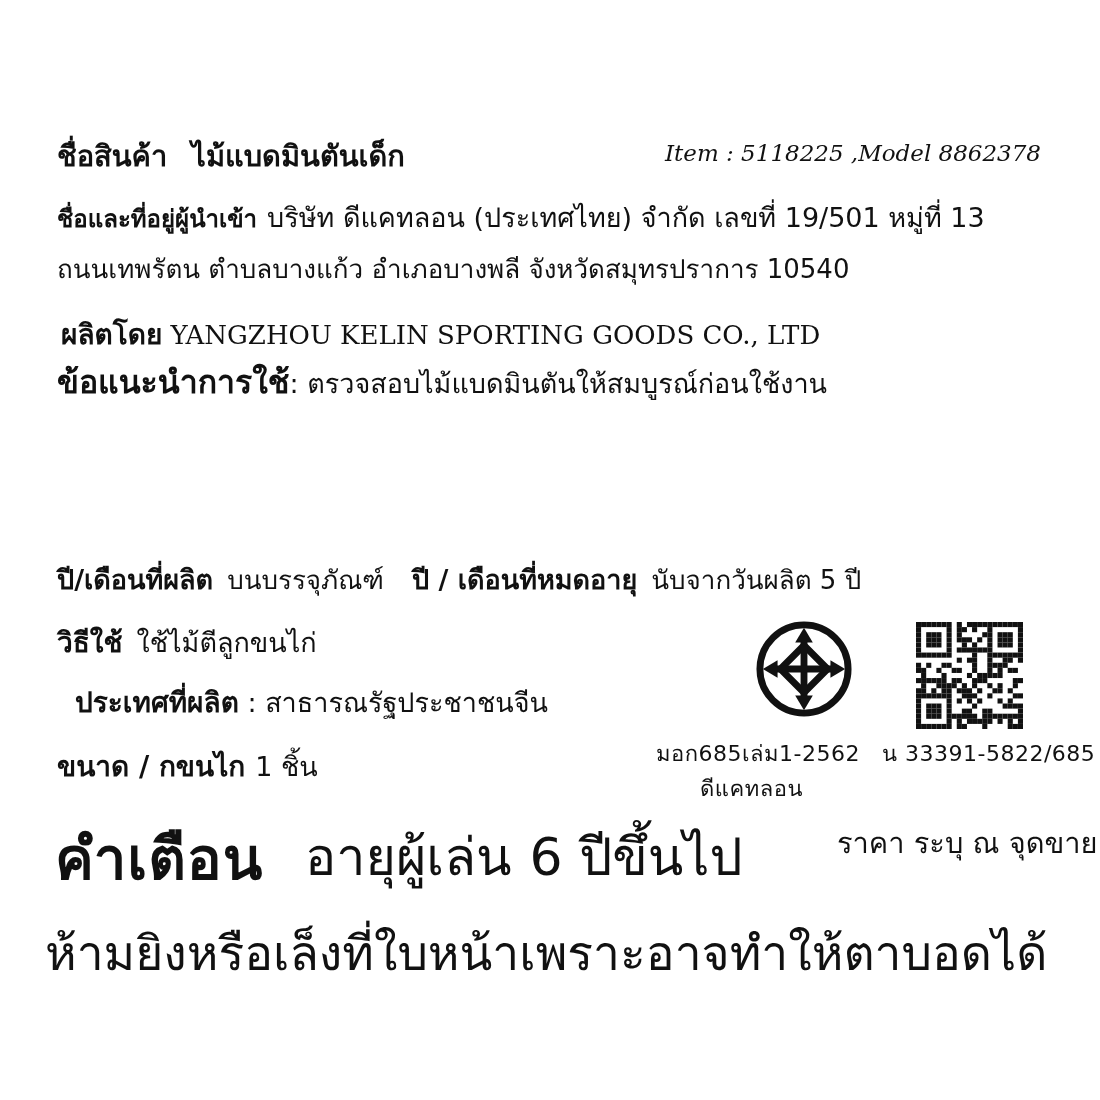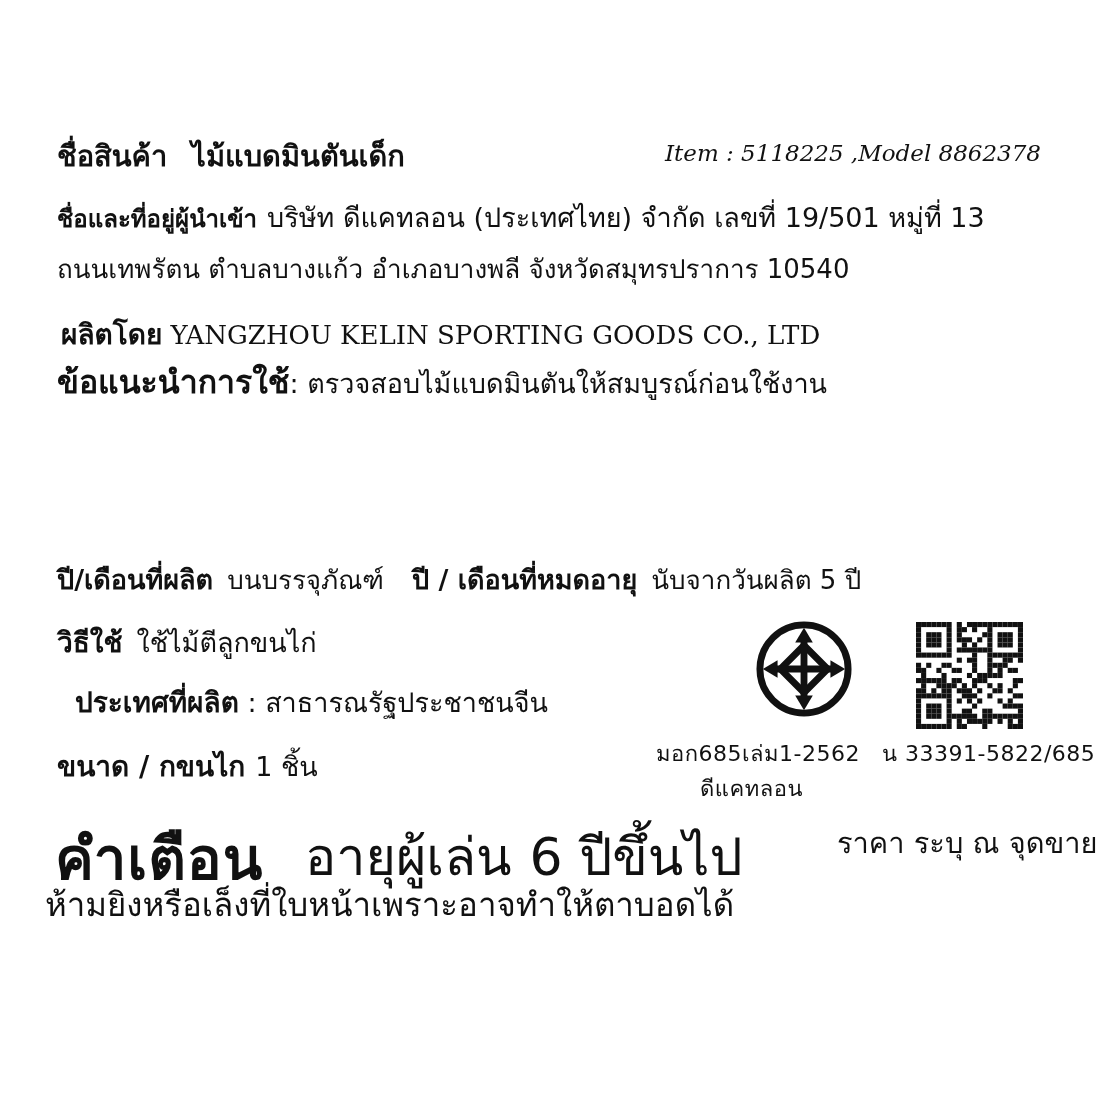--- a/index.html
+++ b/index.html
@@ -43,21 +43,21 @@
   #qr-code{left:916px;top:622px;width:107px;height:107px;}
   #cert-line{left:656px;top:736px;font-size:22px;letter-spacing:0.5px;}
   #cert-line .sp{display:inline-block;width:22px;}
   #brand-line{left:700px;top:771px;font-size:22px;letter-spacing:0.5px;}
 
   
   #warn-label{left:55px;top:812px;font-size:58px;font-weight:bold;letter-spacing:1px;}
   #warn-age{left:305px;top:815px;font-size:52px;}
   #warn-age .sp{display:inline-block;width:18px;}
   #price-note{left:797px;top:820px;font-size:29px;margin-left:40px;}
-  #warn-text{left:45px;top:878px;font-size:33px;}
+  #warn-text{left:45px;top:915px;font-size:48px;}
 </style>
 </head>
 <body>
 
 <div class="abs thai" id="line-product">
   <span>ชื่อสินค้า</span><span class="gap"></span><span>ไม้แบดมินตันเด็ก</span>
 </div>
 <div class="abs serif" id="item-model">Item : 5118225 ,Model 8862378</div>
 
 <div class="abs thai" id="line-importer">

